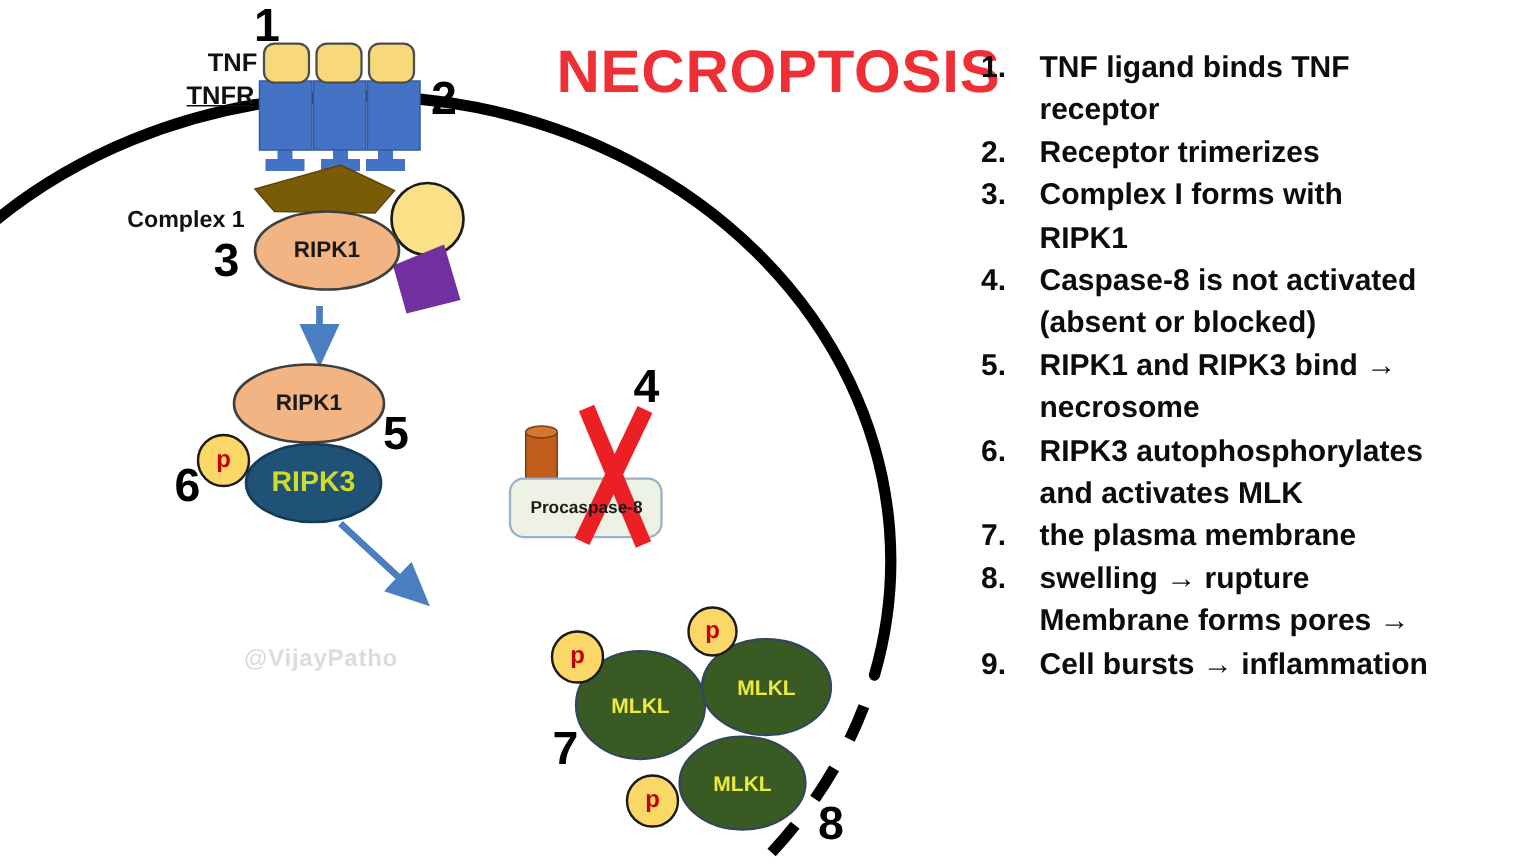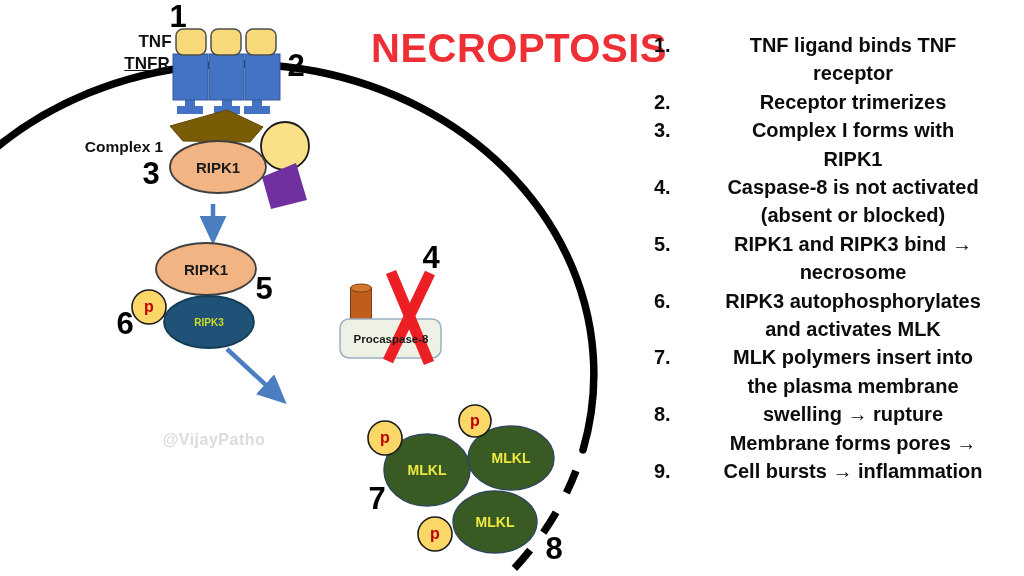--- a/index.html
+++ b/index.html
@@ -10,31 +10,31 @@
   svg{position:absolute;left:0;top:0;}
   .lbl{position:absolute;transform:translate(-50%,-50%);white-space:nowrap;color:#111;font-weight:bold;}
   .marker{font-size:31px;color:#000;font-weight:bold;}
   .small-lbl{font-size:17px;}
   .title{
     position:absolute;left:371px;top:26px;width:245px;text-align:center;
     font-size:40px;font-weight:800;letter-spacing:.5px;color:#ee2f35;
   }
   .watermark{font-size:16px;color:#dcdcdc;letter-spacing:.5px;}
   .ripk-label{font-size:15px;color:#1a1a1a;}
-  .ripk3-label{font-size:10px;color:#cddc29;}
+  .ripk3-label{font-size:19px;color:#cddc29;}
   .mlkl-label{font-size:14px;color:#ece93f;}
   .p-label{font-size:16px;color:#c00000;}
   .procasp-label{font-size:11.5px;color:#1a1a1a;}
   .steps{
     position:absolute;left:649px;top:31px;width:364px;
     display:flex;flex-direction:column;
   }
   .step{display:flex;align-items:flex-start;font-size:20px;font-weight:bold;line-height:28.4px;color:#0c0c0c;}
   .step-num{flex:0 0 44px;box-sizing:border-box;padding-left:5px;text-align:left;}
-  .step-text{flex:1;text-align:center;}
+  .step-text{flex:1;}
   .step-text div{white-space:nowrap;}
 </style>
 </head>
 <body>
 
 <svg width="1024" height="576" viewBox="0 0 1024 576">
   <defs>
     <marker id="arw" markerWidth="8" markerHeight="8" refX="4.5" refY="3" orient="auto">
       <path d="M0,0 L6.5,3 L0,6 z" fill="#4a7ec1"></path>
     </marker>
@@ -167,21 +167,20 @@
   <div class="step">
     <div class="step-num">6.</div>
     <div class="step-text">
       <div>RIPK3 autophosphorylates</div>
       <div>and activates MLK</div>
     </div>
   </div>
   <div class="step">
     <div class="step-num">7.</div>
     <div class="step-text">
-      <div>MLK polymers insert into</div>
       <div>the plasma membrane</div>
     </div>
   </div>
   <div class="step">
     <div class="step-num">8.</div>
     <div class="step-text">
       <div>swelling → rupture</div>
       <div>Membrane forms pores →</div>
     </div>
   </div>

